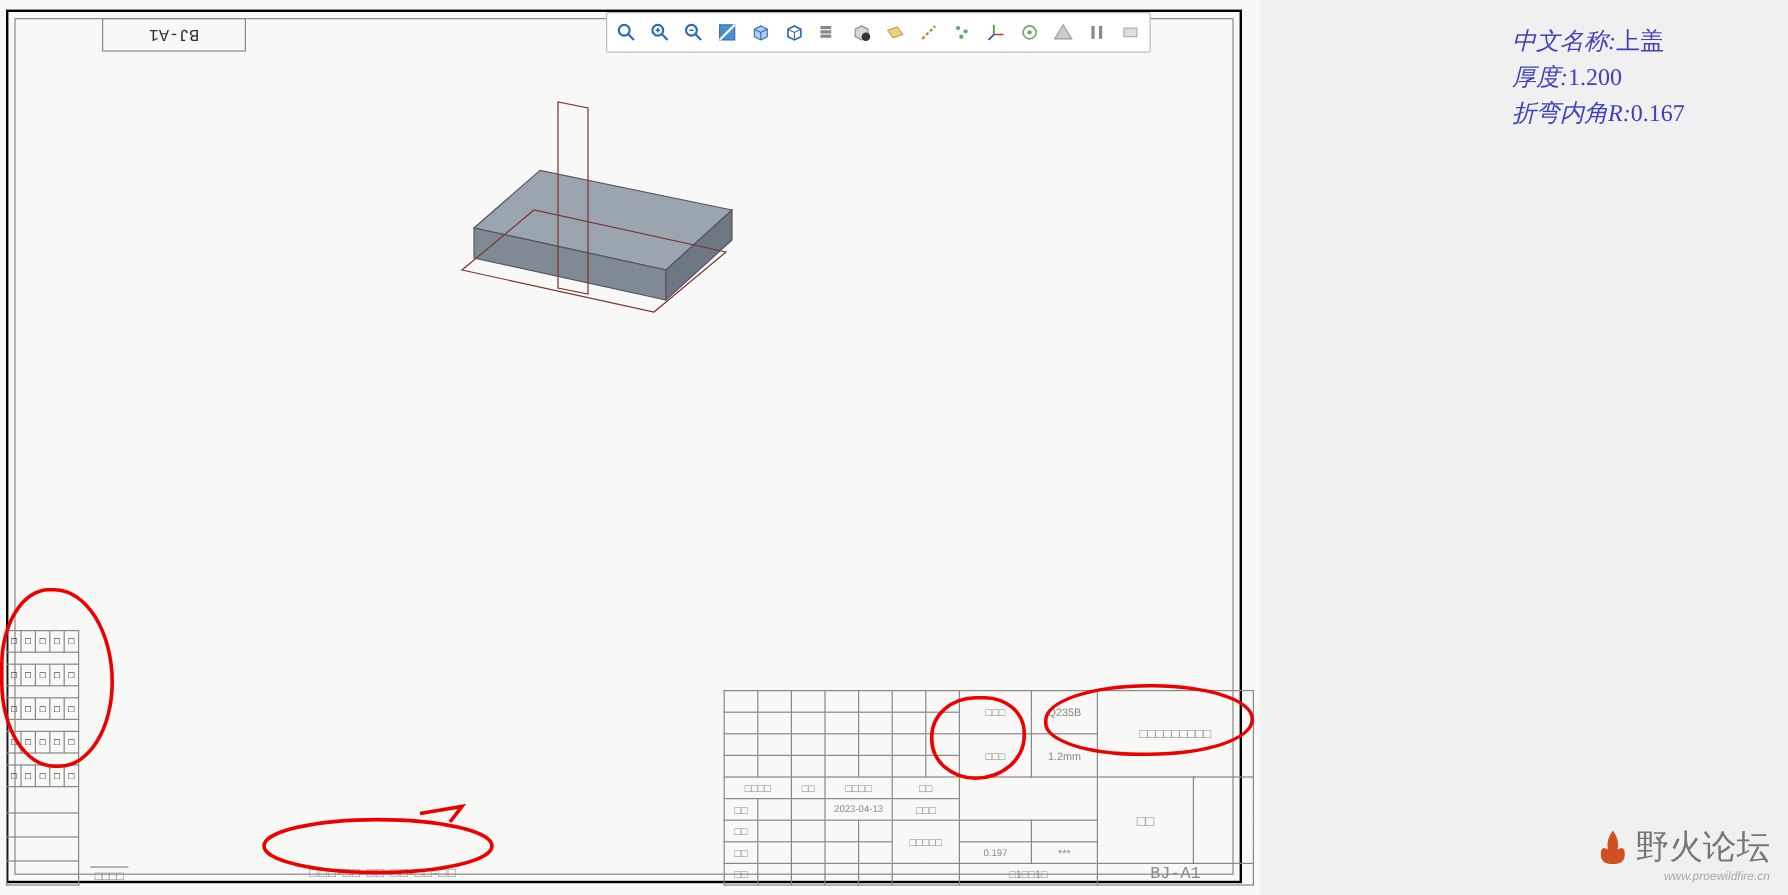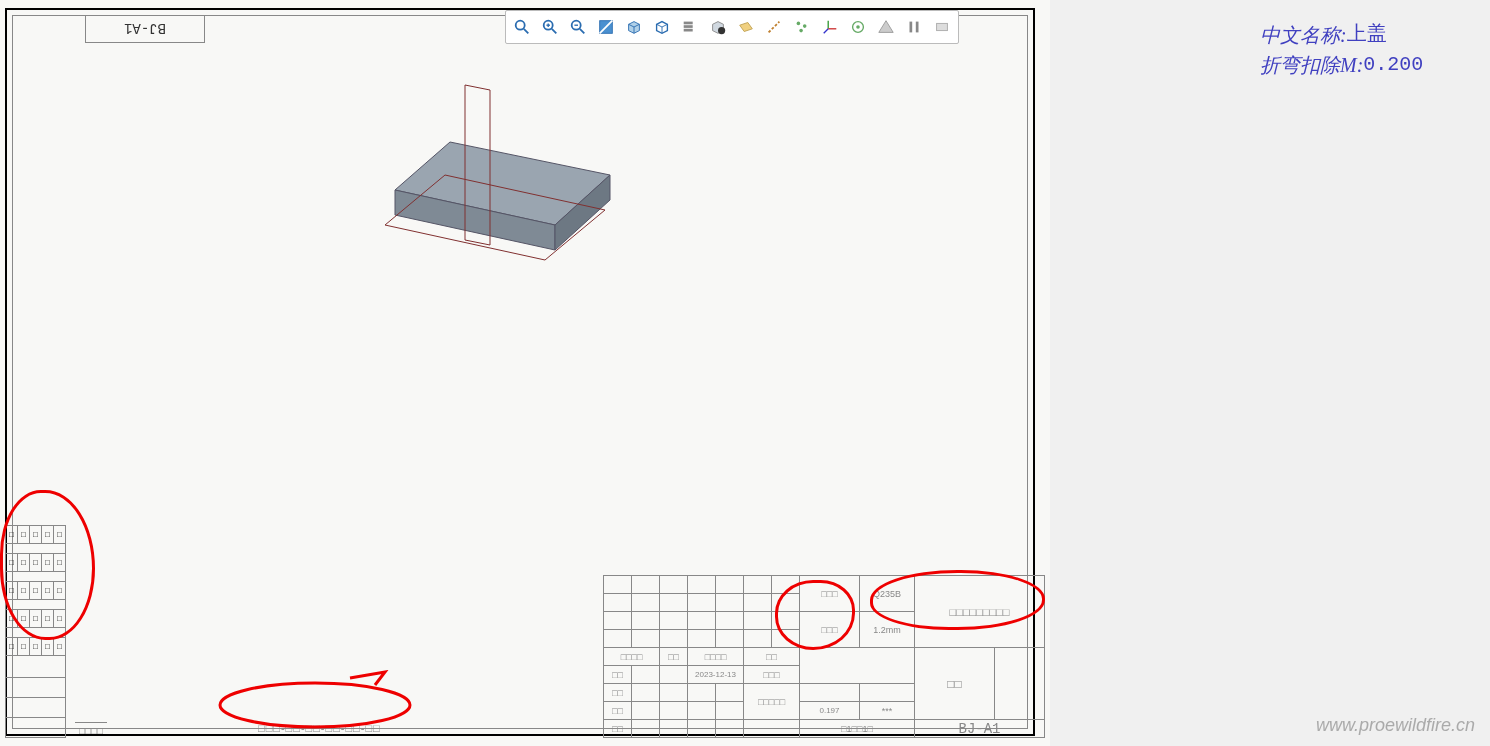--- a/index.html
+++ b/index.html
@@ -70,34 +70,34 @@
   position: absolute;
   left: 1260px; top: 20px;
   font-size: 20px;
   line-height: 30px;
   color: #4040c0;
   font-family: "KaiTi", "STKaiti", serif;
   font-style: italic;
 }
 .info-row { display: flex; }
 .info-label { }
-.info-value { font-family: Liberation Mono, monospace; font-style: normal; }
+.info-value { font-family: Liberation Serif, serif; font-style: normal; }
 .watermark {
   position: absolute;
   right: 15px; bottom: 10px;
   text-align: right;
 }
 .wm-cn {
   font-size: 28px; color: #777;
   font-family: "Microsoft YaHei", sans-serif;
   display: flex;
   align-items: center;
   justify-content: flex-end;
 }
-.wm-url { font-size: 18px; color: #aaa; font-style: italic; }
+.wm-url { font-size: 10px; color: #aaa; font-style: italic; }
 .flame { width: 28px; height: 32px; margin-right: 5px; }
 
 
 .title-block {
   position: absolute;
   right: 5px; bottom: 8px;
   font-size: 9px;
   color: #888;
 }
 .title-block table { border-collapse: collapse; }
@@ -287,21 +287,21 @@
         <td colspan="2">□□□□</td>
         <td colspan="2">□□</td>
         <td colspan="2" rowspan="2"></td>
         <td rowspan="4" colspan="2" style="width:70px;font-size:12px">□□</td>
         <td rowspan="4" style="width:50px"></td>
       </tr>
       <tr>
         <td>□□</td>
             <td></td>
         <td></td>
-        <td colspan="2" style="font-size:8px">2023-12-13</td>
+        <td colspan="2" style="font-size:8px">2023-04-13</td>
         <td colspan="2">□□□</td>
       </tr>
       <tr>
         <td>□□</td>
             <td></td>
             <td></td>
             <td></td>
             <td></td>
         <td colspan="2" rowspan="2">□□□□□</td>
         <td style="width:20px"></td>
@@ -439,20 +439,30 @@
       </svg>
     </div>
 </div>
 
 <div class="info-panel">
   <div class="info-row">
       <span class="info-label">中文名称:</span>
       <span class="info-value"> 上盖</span>
     </div>
   <div class="info-row">
-      <span class="info-label">折弯扣除M:</span>
-      <span class="info-value">0.200</span>
+      <span class="info-label">厚度:</span>
+      <span class="info-value">1.200</span>
+    </div>
+  <div class="info-row">
+      <span class="info-label">折弯内角R:</span>
+      <span class="info-value">0.167</span>
     </div>
 </div>
 
 <div class="watermark">
+  <div class="wm-cn">
+    <svg class="flame" viewBox="0 0 28 32">
+        <path d="M14 2 Q20 10 18 18 Q24 14 24 22 Q24 30 14 30 Q4 30 4 22 Q4 14 10 18 Q8 10 14 2 Z" fill="#d05020"></path>
+      </svg>
+    <span>野火论坛</span>
+  </div>
   <div class="wm-url">www.proewildfire.cn</div>
 </div>
 
 </body></html>

